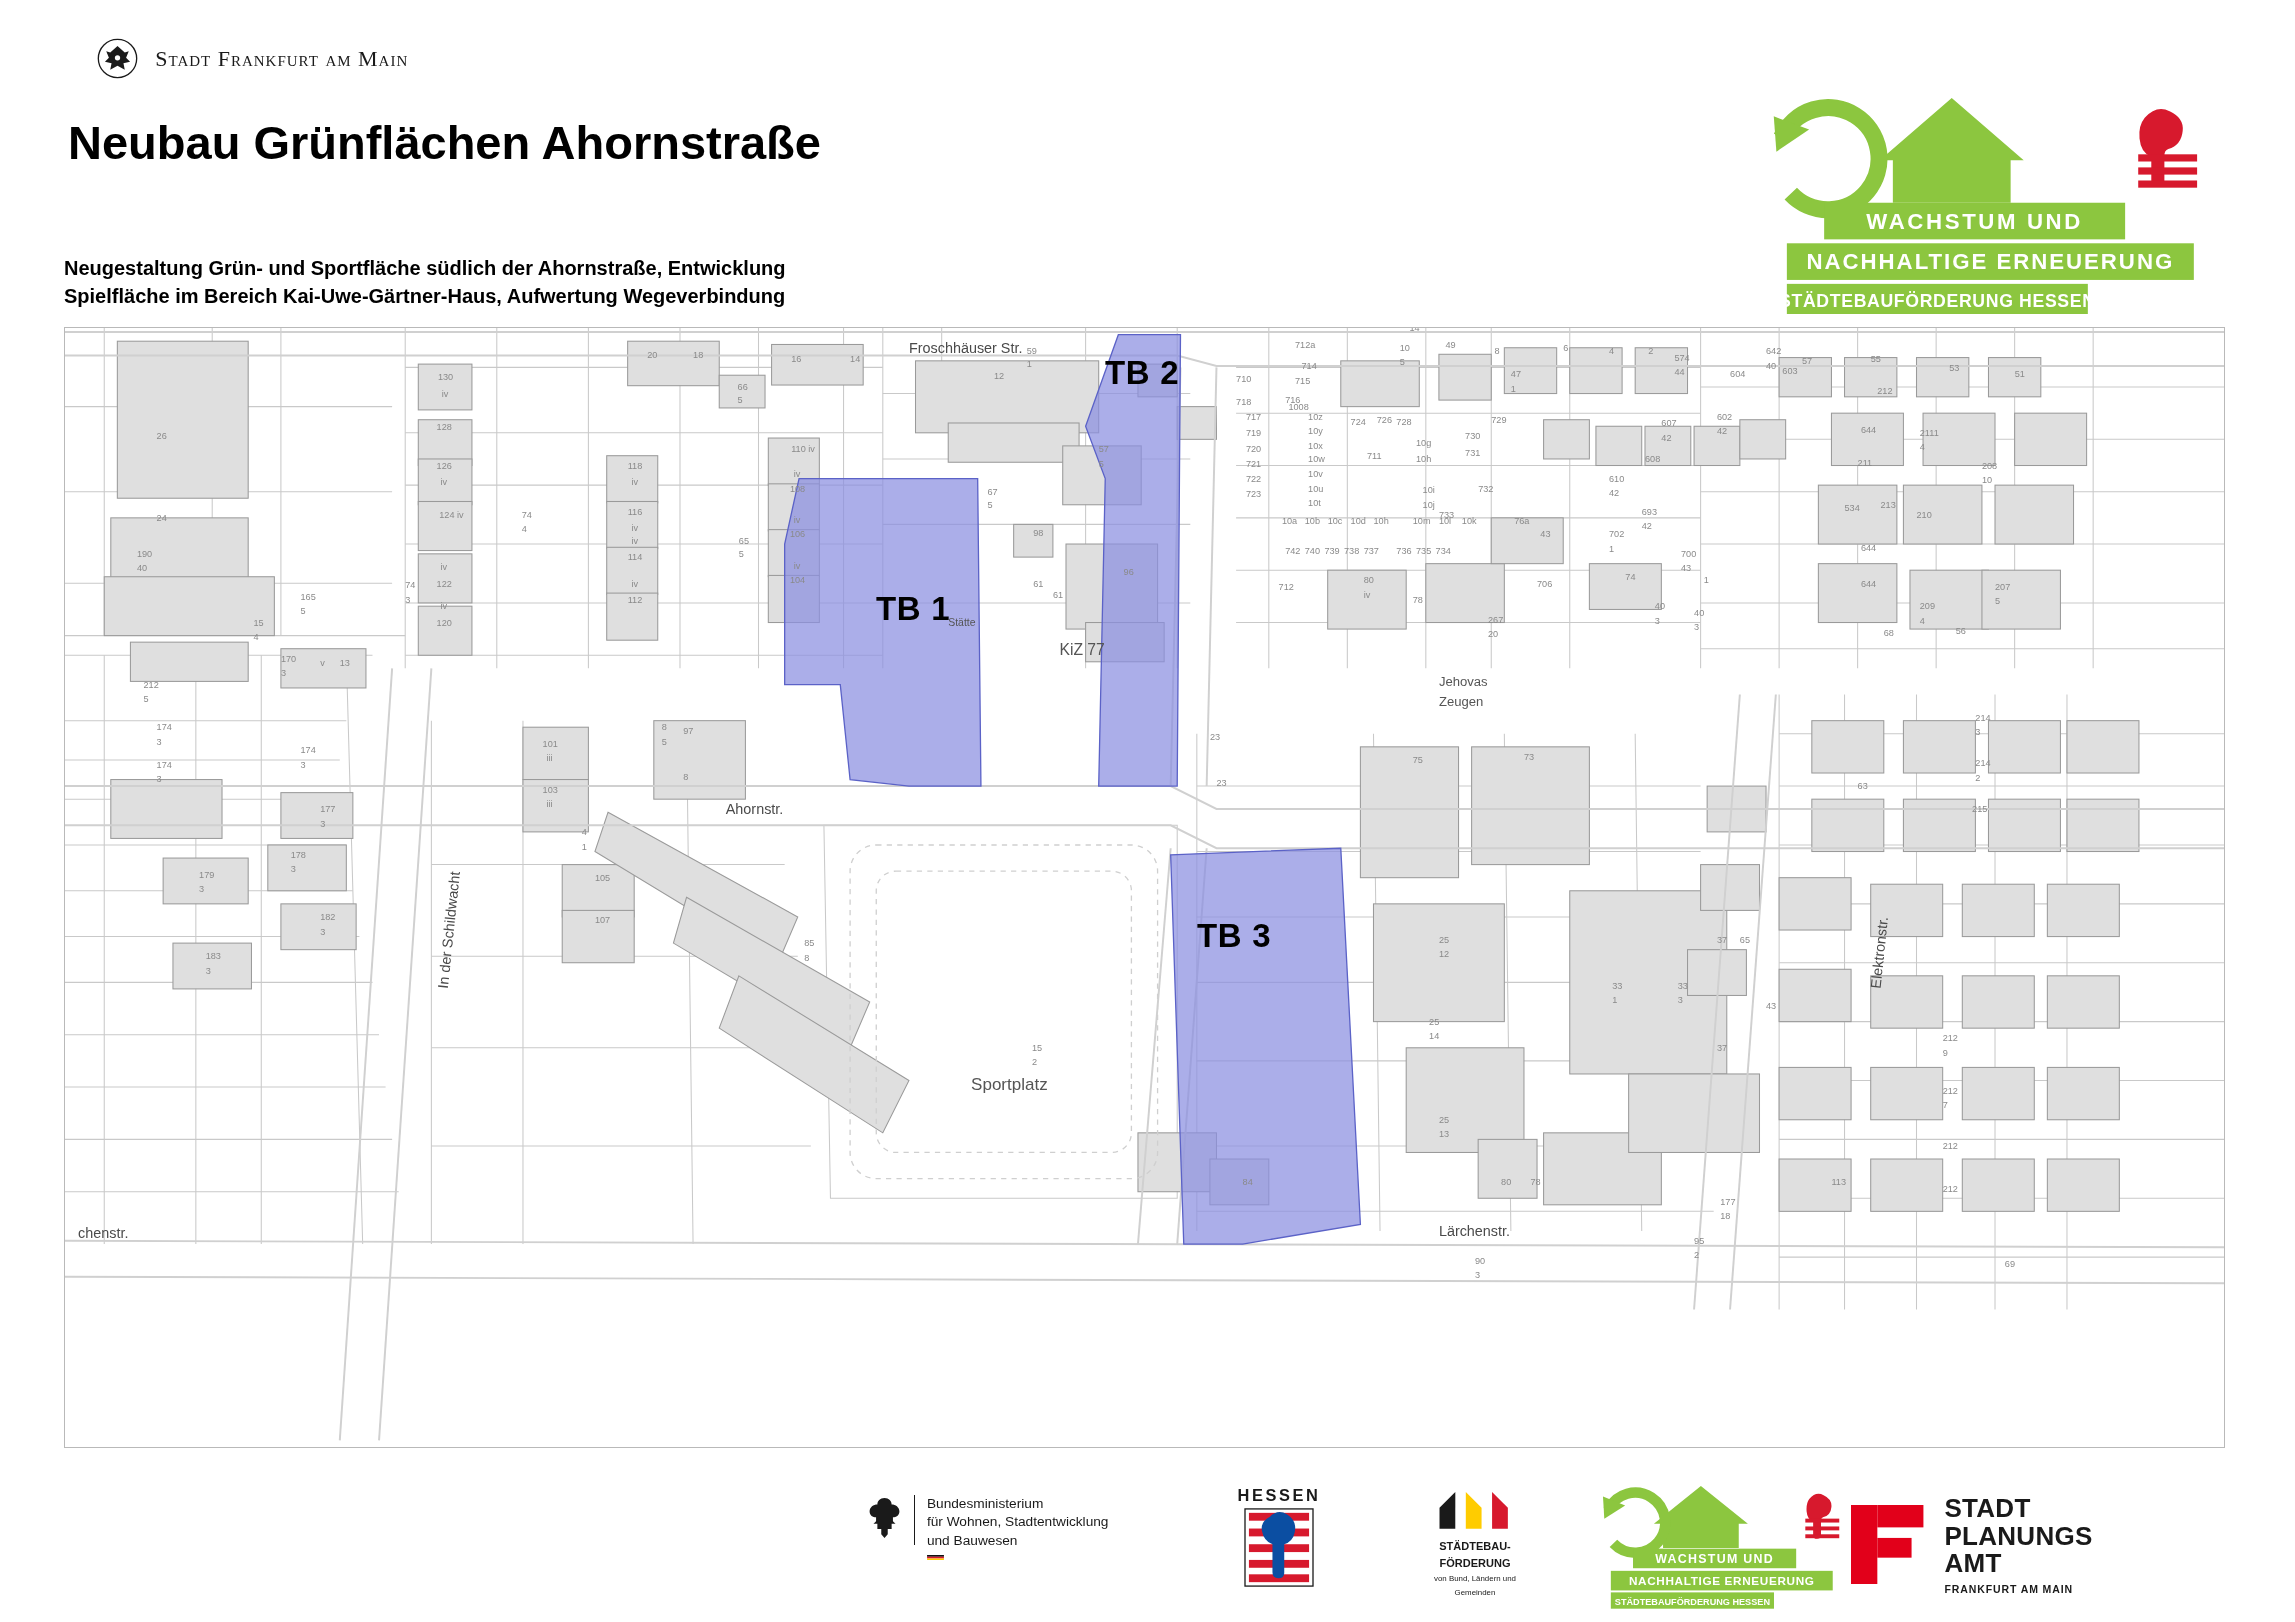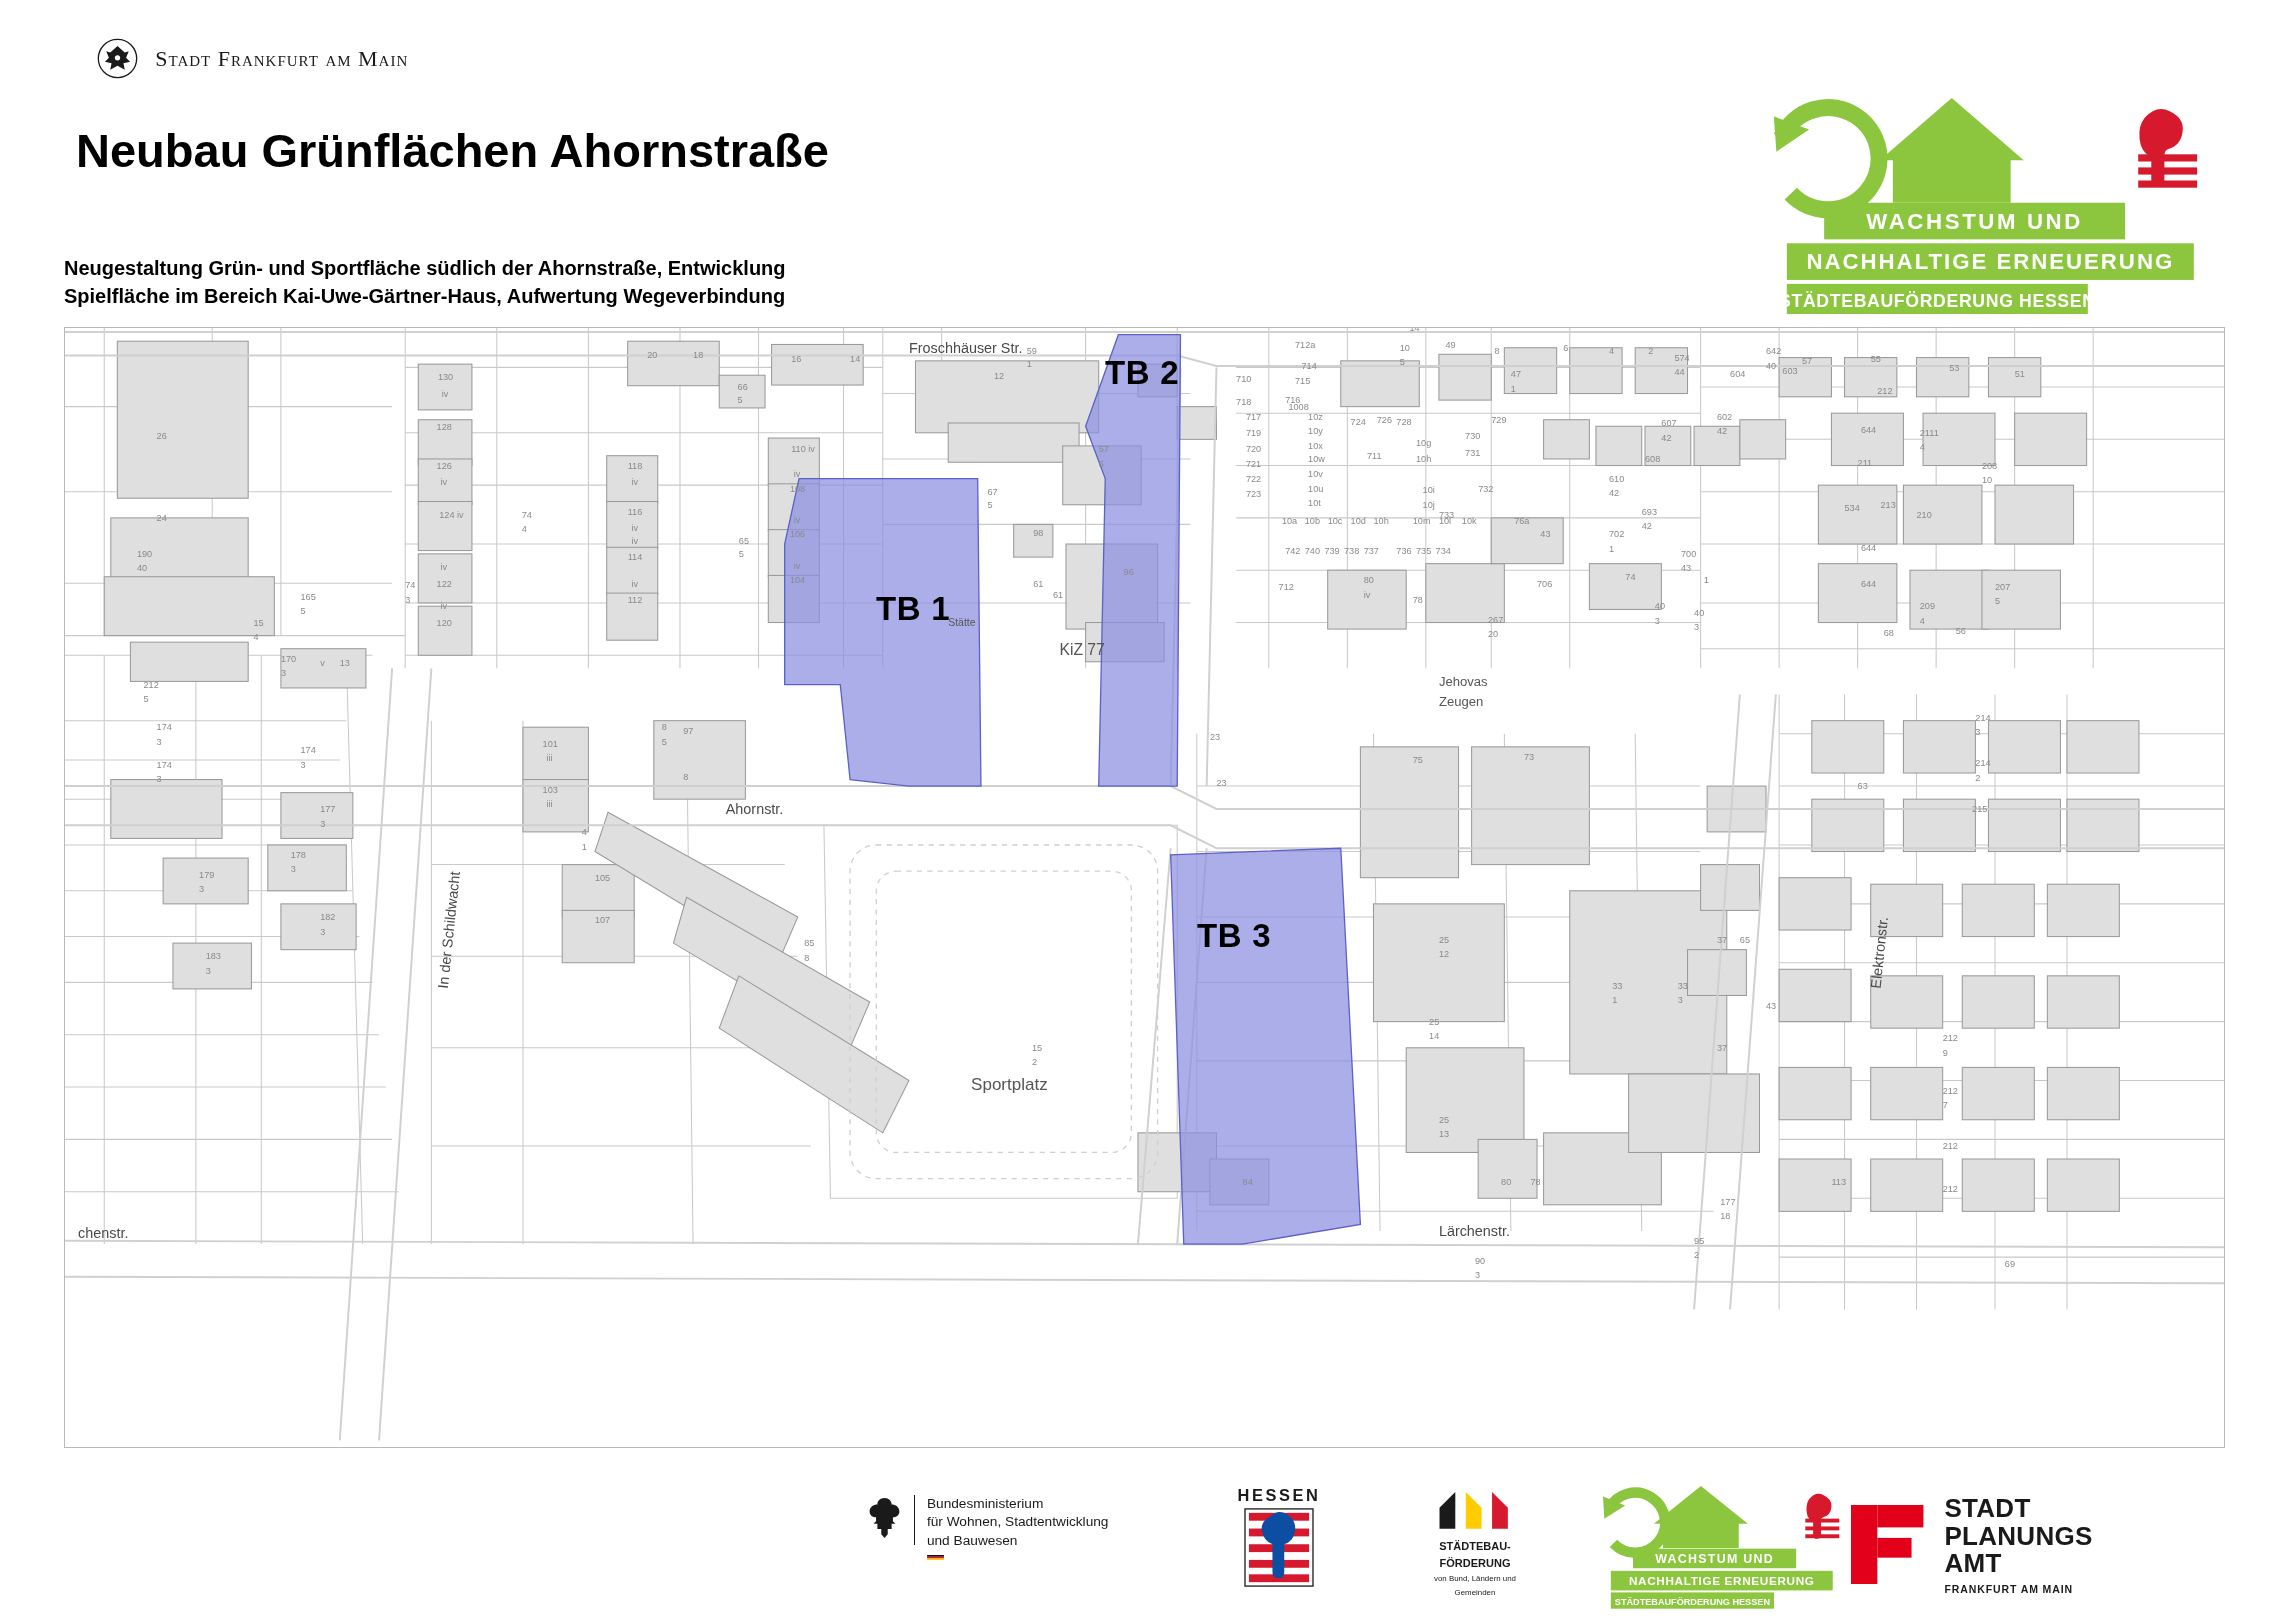--- a/index.html
+++ b/index.html
@@ -53,21 +53,21 @@
   #project-program {
     font-size: 29px;
     font-weight: bold;
     letter-spacing: 0px;
     margin: 0 0 6.5px 0;
     color: #000;
   }
   #project-title {
     font-size: 47px;
     font-weight: bold;
-    margin: 12px;
+    margin: 4px;
     color: #000;
     line-height: 1.05;
   }
   #project-subtitle {
     position: absolute;
     left: 64px;
     top: 255px;
     font-size: 20px;
     font-weight: bold;
     line-height: 1.38;

